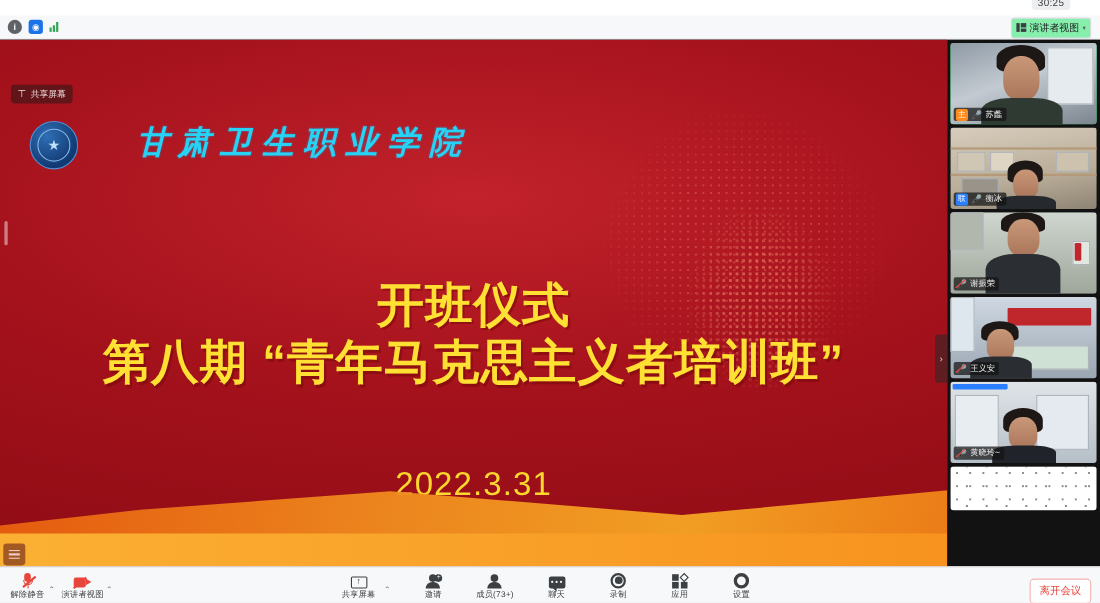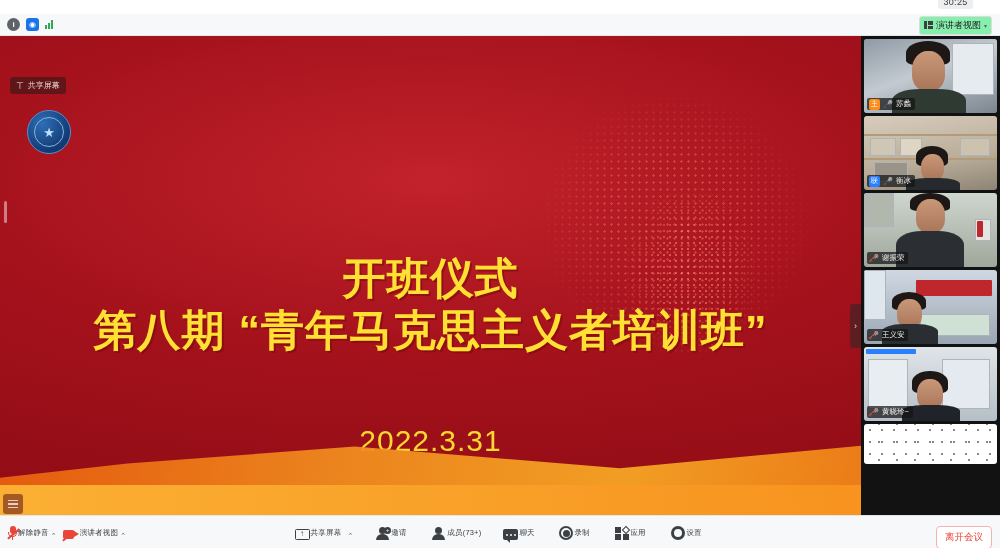--- a/index.html
+++ b/index.html
@@ -234,21 +234,21 @@
   .bottombar {
     position:absolute; left:0; top:515px; width:1000px; height:33px;
     background:#f7f8fa; border-top:1px solid #e3e5e8;
   }
   .bb-left { position:absolute; left:8px; top:0; height:33px; display:flex; align-items:center; gap:2px; }
   .bb-center { position:absolute; left:0; top:0; width:1000px; height:33px;
                display:flex; align-items:center; justify-content:center; gap:22px; }
   .bb-right { position:absolute; right:8px; top:0; height:33px; display:flex; align-items:flex-end; }
 
   .ctl {
-    display:flex; flex-direction:row; align-items:center; gap:1px;
+    display:flex; flex-direction:column; align-items:center; gap:1px;
     min-width:34px; color:#3c4043; cursor:default;
   }
   .ctl .glyph { height:15px; display:flex; align-items:flex-end; font-size:14px; line-height:1; }
   .ctl .lbl { font-size:7.5px; letter-spacing:.2px; white-space:nowrap; }
   .ctl.muted .glyph { color:#e8453c; }
   .updot { font-size:7px; color:#5f6368; align-self:flex-end; margin-bottom:9px; }
 
   .leave-btn {
     border:1px solid #f3b3b3; color:#e8453c; background:#fff;
     font-size:9.5px; border-radius:4px; padding:4px 8px; cursor:default;
@@ -334,20 +334,21 @@
   </div>
 
   <div class="stage">
     <div class="slide">
       <div class="dotmap"></div>
       <div class="dotmap2"></div>
 
       <div class="slide-logo">
         <span class="badge-in">★</span>
       </div>
+      <div class="school-name">甘肃卫生职业学院</div>
 
       <div class="slide-title">
         <div>开班仪式</div>
         <div>第八期 “青年马克思主义者培训班”</div>
       </div>
       <div class="slide-date">2022.3.31</div>
 
       <div class="wave1"></div>
       <div class="wave2"></div>
       <div class="wave3"></div>

